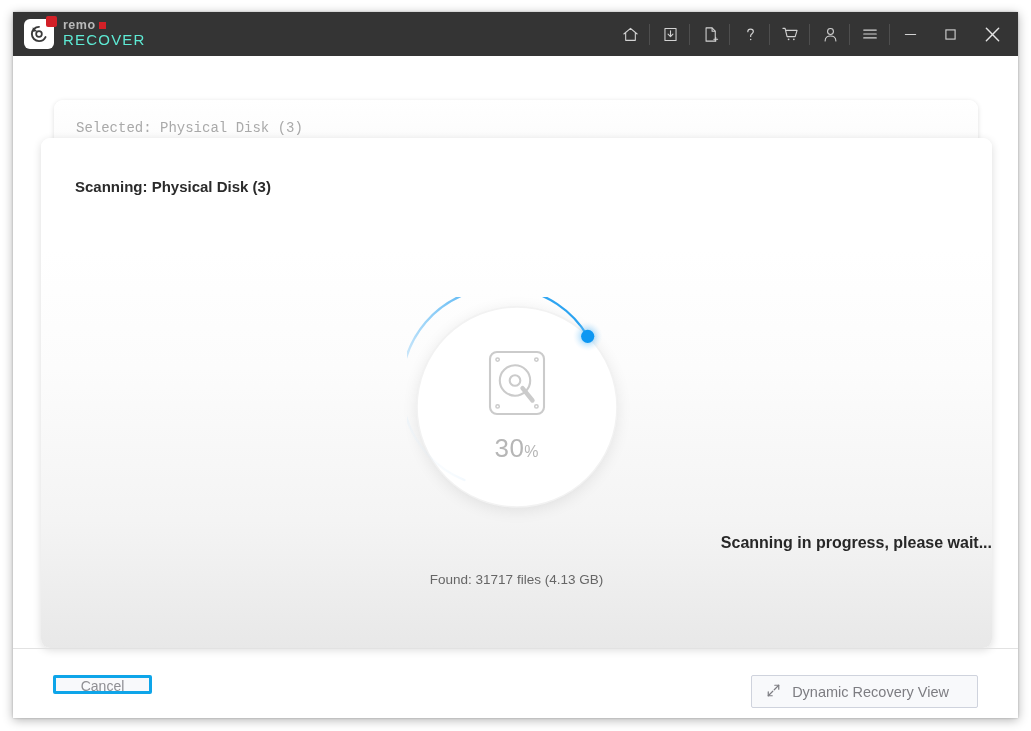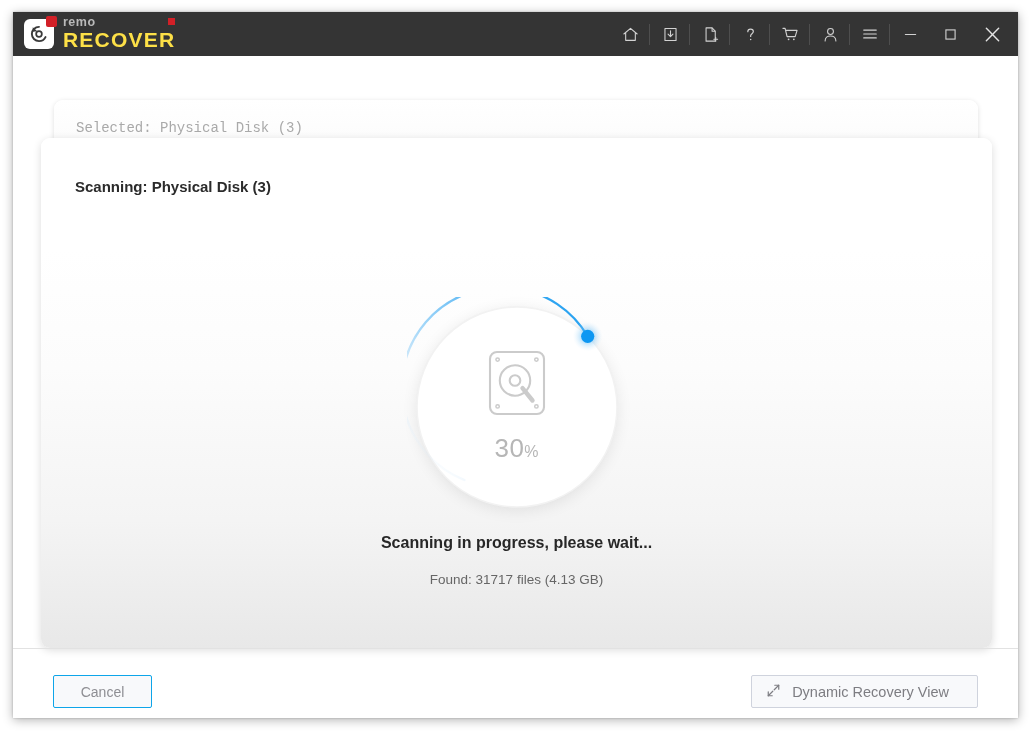--- a/index.html
+++ b/index.html
@@ -40,25 +40,24 @@
   .logo-mark .swirl { display:block; }
   .logo-mark .dot-red {
     position:absolute; right:-3px; top:-3px;
     width:11px; height:11px; background:#d22027; border-radius:2px;
   }
   .logo-text { line-height:1; padding-bottom:1px; }
   .logo-remo {
     display:flex; align-items:center; gap:3px;
     font-size:12.5px; font-weight:bold; color:#b9b9b9;
     letter-spacing:.5px;
-    justify-content:space-between;
   }
   .logo-remo .sq { width:7px; height:7px; background:#d22027; display:inline-block; }
   .logo-recover {
-    font-size:21px; font-weight:bold; color:#fde047;
+    font-size:15px; font-weight:normal; color:#5eead4;
     letter-spacing:1.2px; line-height:1.05; margin-top:1px;
   }
 
   .tb-icons { margin-left:auto; display:flex; align-items:center; height:44px; }
   .tb-btn {
     width:40px; height:44px;
     display:flex; align-items:center; justify-content:center;
     position:relative;
     cursor:pointer;
   }
@@ -129,21 +128,21 @@
     margin-top:13px;
     color:#b6b6b6; line-height:1;
     font-weight:300;
   }
   .pct .num { font-size:26px; letter-spacing:.5px; }
   .pct .sym { font-size:16px; }
 
   
   .status-head {
     position:absolute; top:396px; left:0; width:951px;
-    text-align:center;
+    text-align:right;
     font-size:16px; font-weight:bold; color:#272727;
   }
   .status-found {
     position:absolute; top:434px; left:0; width:951px;
     text-align:center;
     font-size:13.5px; color:#666666;
   }
   .status-time {
     position:absolute; top:455px; left:0; width:951px;
     text-align:center;
@@ -151,23 +150,23 @@
   }
   .status-time .val { margin-left:5px; }
 
   
   .divider {
     position:absolute; left:0; top:592px;
     width:1005px; height:1px; background:#e2e2e2;
   }
   .btn-cancel {
     position:absolute; left:40px; top:619px;
-    width:99px; height:33px;
+    width:99px; height:19px;
     background:#f8f9fb;
-    border:1px solid #0ea5e9;
+    border:3px solid #0ea5e9;
     border-radius:2px;
     font-size:14px; color:#8e8e93;
     font-family:"Liberation Sans", sans-serif;
     cursor:pointer;
   }
   .btn-drv {
     position:absolute; right:40px; top:619px;
     height:33px;
     padding:0 28px 0 13px;
     background:#f8f9fb;

